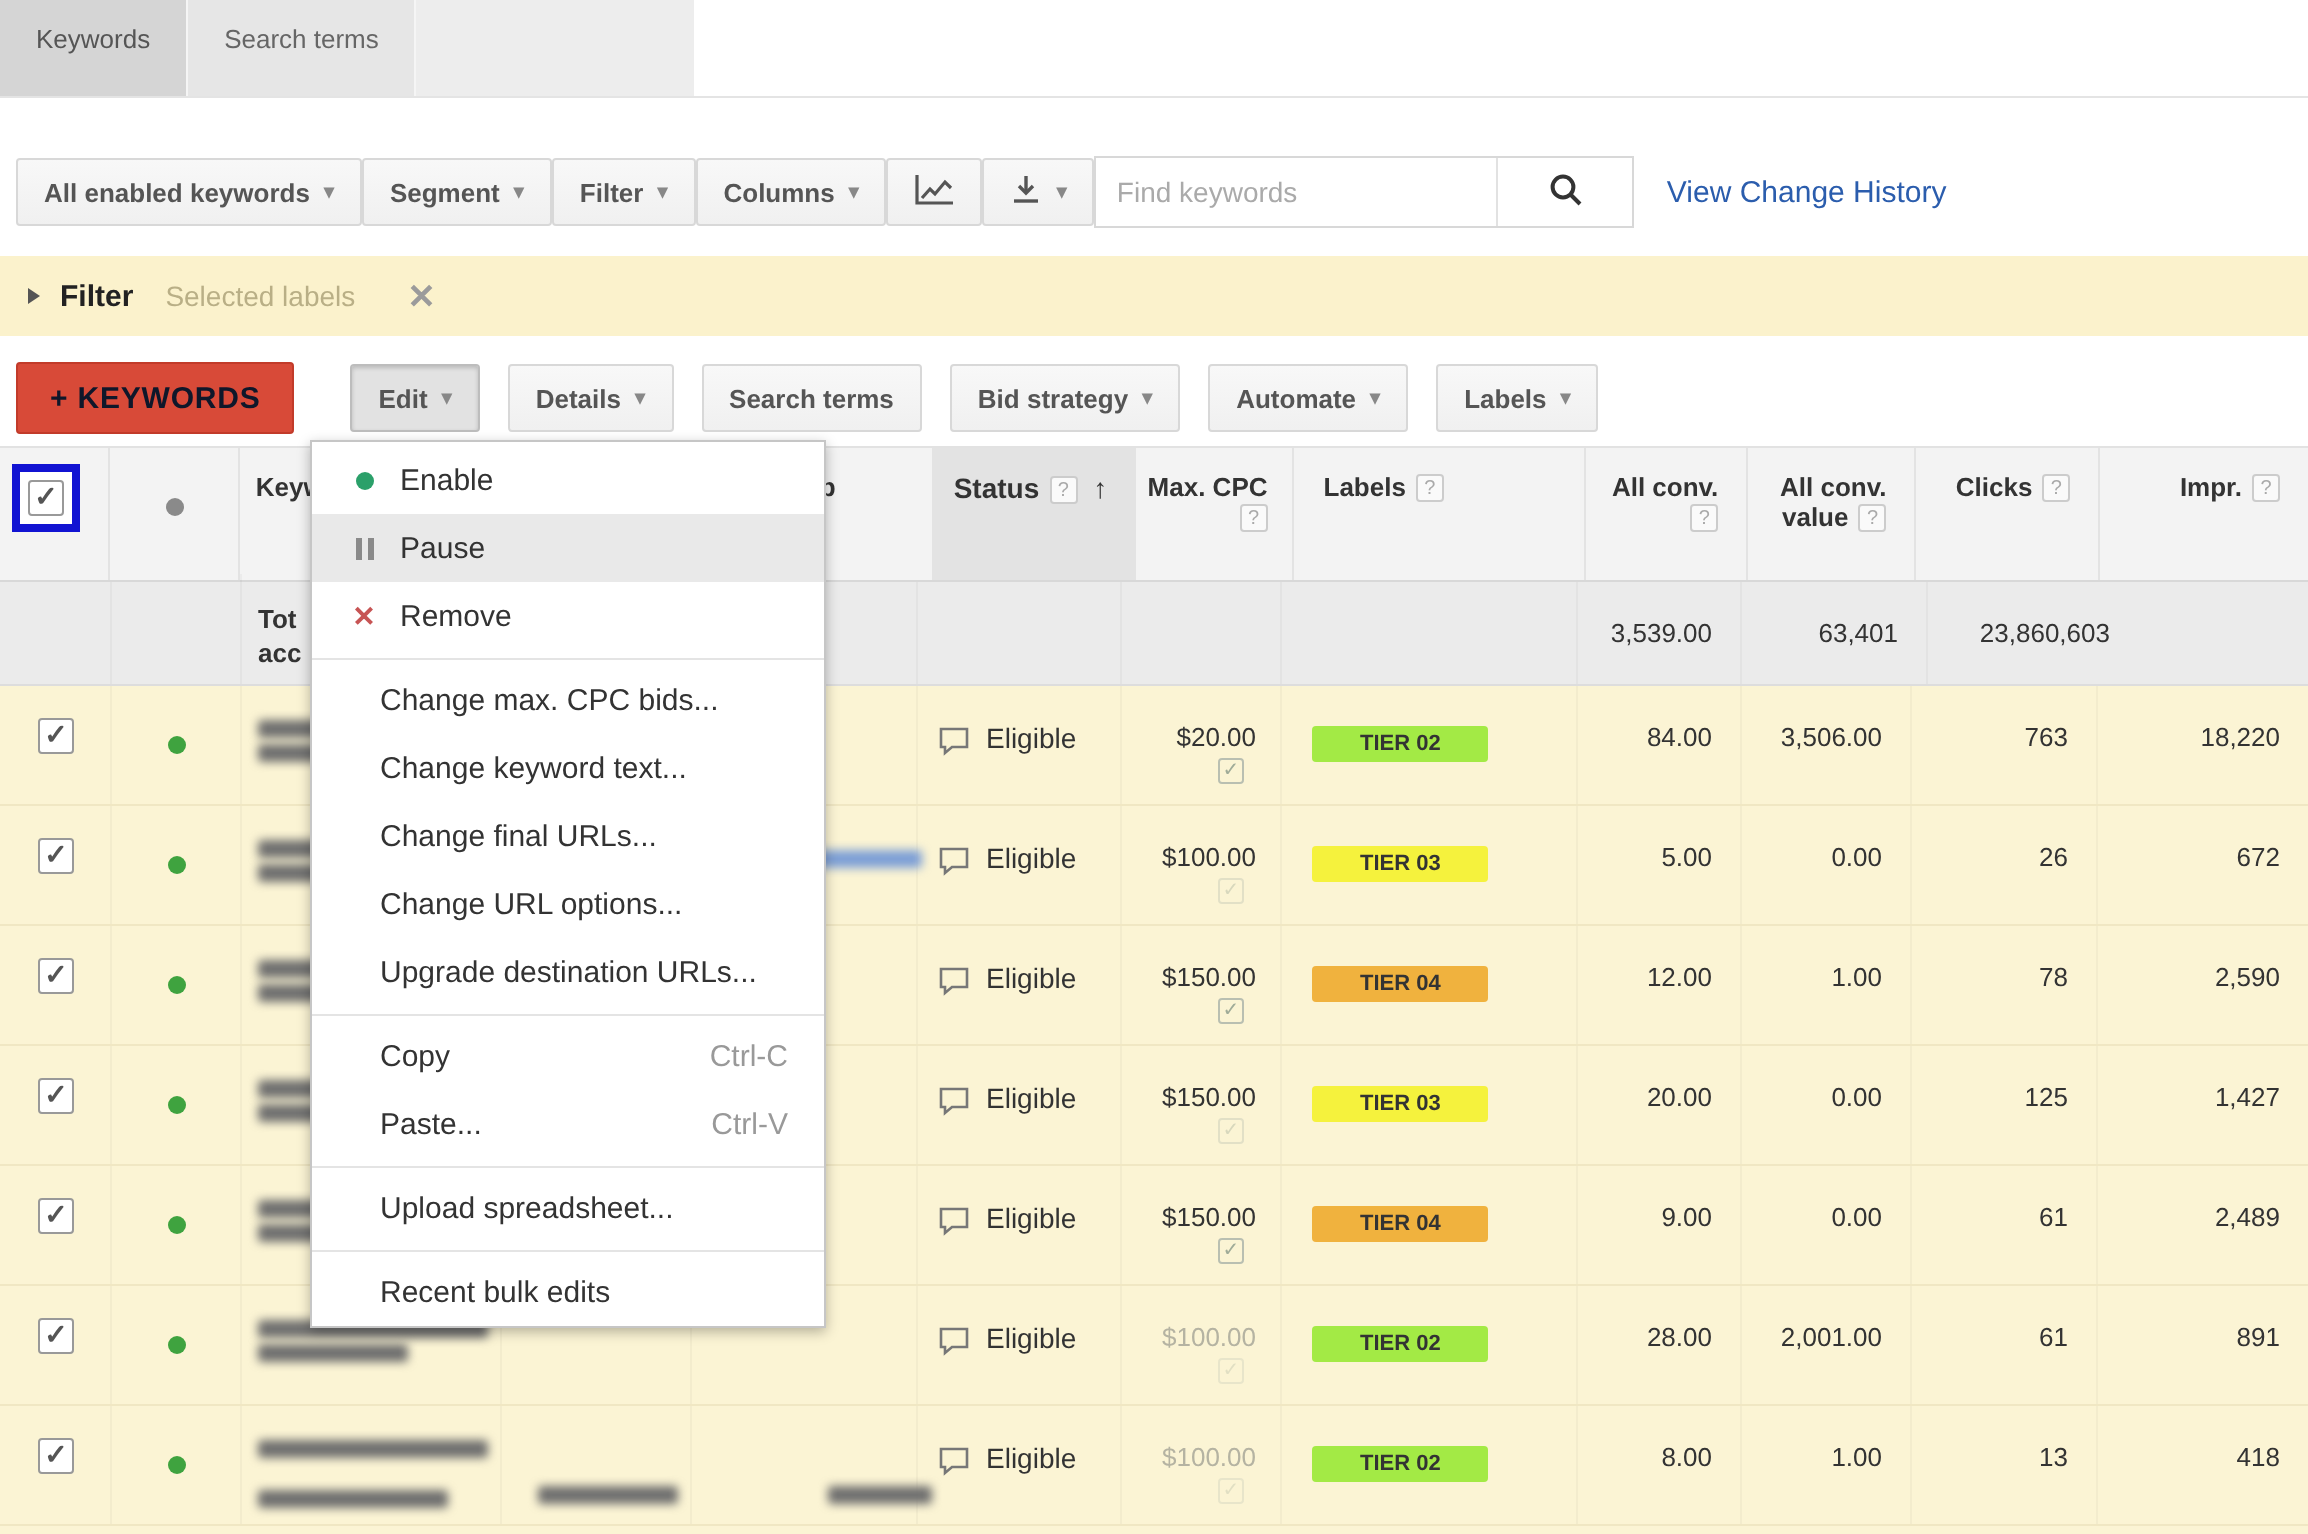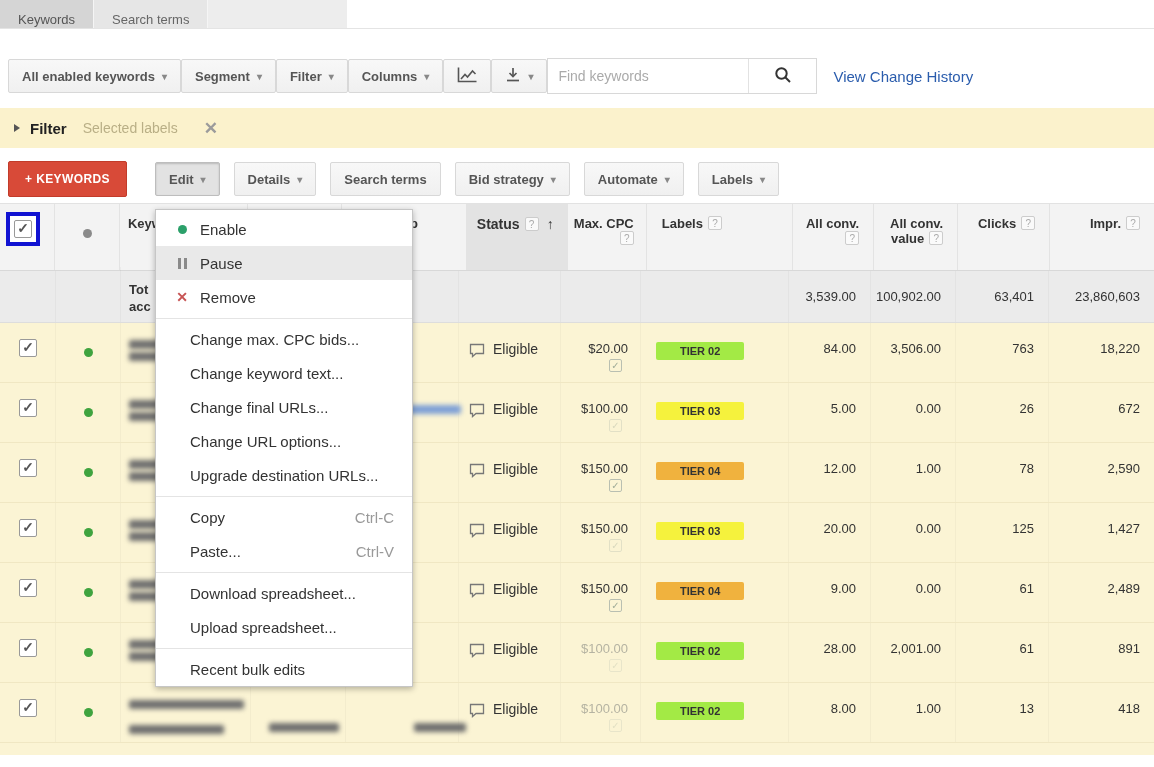--- a/index.html
+++ b/index.html
@@ -3,21 +3,21 @@
 <meta charset="utf-8">
 <style>
   * { box-sizing: border-box; }
   html,body { margin:0; padding:0; }
   body {
     width:1154px; height:767px; overflow:hidden; position:relative;
     background:#fff; font-family:"Liberation Sans", sans-serif; color:#333;
   }
 
   
-  .tabbar { display:flex; background:#ededed; width:347px; height:28px; }
+  .tabbar { display:flex; background:#ededed; width:347px; height:48px; }
   .tab { padding:0 18px; line-height:40px; font-size:13px; color:#666;
          background:#e6e6e6; border-right:1px solid #f5f5f5; cursor:pointer; white-space:nowrap; }
   .tab.active { background:#d5d5d5; color:#555; }
   .tabline { height:1px; background:#e4e4e4; width:1154px; }
 
   
   .toolbar { display:flex; align-items:center; margin:30px 8px 15px 8px; height:34px; }
   .tbtn { height:34px; padding:0 13px; background:linear-gradient(#f8f8f8,#f0f0f0);
           border:1px solid #d8d8d8; border-radius:2px; font-size:13px; font-weight:700;
           color:#555; display:flex; align-items:center; gap:7px; cursor:pointer;
@@ -34,21 +34,21 @@
   
   .filterbar { height:40px; background:#fbf2cc; display:flex; align-items:center; padding:0 14px; }
   .tri { width:0; height:0; border-left:6px solid #555; border-top:4px solid transparent;
          border-bottom:4px solid transparent; margin-right:10px; cursor:pointer; }
   .fb-title { font-size:15px; font-weight:700; color:#222; }
   .fb-value { font-size:14px; color:#b9af86; margin-left:16px; }
   .fb-close { color:#9b9b9b; font-size:17px; font-weight:700; margin-left:26px; cursor:pointer; }
 
   
   .actionbar { display:flex; align-items:center; margin:13px 8px 0 8px; height:36px; }
-  .btn-red { height:36px; background:#d84a38; color:#ffffff; font-size:12px; font-weight:700;
+  .btn-red { height:36px; background:#d84a38; color:#0f172a; font-size:15px; font-weight:700;
              border:1px solid #c23b2a; border-radius:2px; padding:0 16px; letter-spacing:.4px;
              cursor:pointer; font-family:"Liberation Sans",sans-serif; }
   .abtn { margin-left:14px; }
   .abtn.first { margin-left:28px; }
   .abtn.pressed { background:#e2e2e2; border-color:#bdbdbd; box-shadow:inset 0 1px 2px rgba(0,0,0,.18); }
 
   
   .table { margin-top:6px; font-size:13px; }
   .thead { display:flex; background:#f3f3f3; height:68px;
            border-top:1px solid #e2e2e2; border-bottom:1px solid #d8d8d8; }
@@ -104,21 +104,21 @@
           cursor:pointer; white-space:nowrap; }
 
   .blur { display:block; height:9px; border-radius:2px; background:#6f6f6f;
           filter:blur(2.5px); margin:3px 0; }
   .blur.blue { background:#7d9fd6; }
   .w1 { width:115px; } .w2 { width:75px; }
 
   .tot-label { font-weight:700; line-height:17px; padding-left:8px; margin-top:-4px; }
 
   
-  .menu { position:absolute; left:155px; top:209px; width:258px; background:#fff;
+  .menu { position:absolute; left:155px; top:220px; width:258px; background:#fff;
           border:1px solid #c6c6c6; box-shadow:0 2px 6px rgba(0,0,0,.28); z-index:20;
           padding-top:2px; padding-bottom:0; }
   .mi { height:34px; font-size:15px; color:#333; padding-left:34px; cursor:pointer;
         display:flex; align-items:center; }
   .mi.icon-item { padding-left:18px; gap:10px; }
   .mi.hover { background:#e9e9e9; }
   .msep { border-top:1px solid #e4e4e4; margin:4px 0 3px; }
   .sc { margin-left:auto; padding-right:18px; color:#999; }
   .mic { width:16px; display:inline-flex; justify-content:center; align-items:center; }
   .dot-teal { width:9px; height:9px; background:#2ba06a; border-radius:50%; }
@@ -261,21 +261,20 @@
     <div class="c col-dot"></div>
     <div class="c col-kw tot-label">
       <span>Tot</span><br><span>acc</span>
     </div>
     <div class="c col-camp"></div>
     <div class="c col-ag"></div>
     <div class="c col-status"></div>
     <div class="c col-cpc"></div>
     <div class="c col-labels"></div>
     <div class="c col-conv num">3,539.00</div>
-    <div class="c col-convval num">100,902.00</div>
     <div class="c col-clicks num">63,401</div>
     <div class="c col-impr num">23,860,603</div>
   </div>
 
   <div class="trow">
     <div class="c col-cb"><span class="cb">
           <span class="check">✓</span>
         </span></div>
     <div class="c col-dot"><span class="dot green"></span></div>
     <div class="c col-kw">
@@ -484,17 +483,16 @@
   <div class="msep"></div>
   <div class="mi">
     <span>Copy</span>
     <span class="sc">Ctrl-C</span>
   </div>
   <div class="mi">
     <span>Paste...</span>
     <span class="sc">Ctrl-V</span>
   </div>
   <div class="msep"></div>
-  <div class="mi">Download spreadsheet...</div>
   <div class="mi">Upload spreadsheet...</div>
   <div class="msep"></div>
   <div class="mi">Recent bulk edits</div>
 </div>
 
 </body></html>

